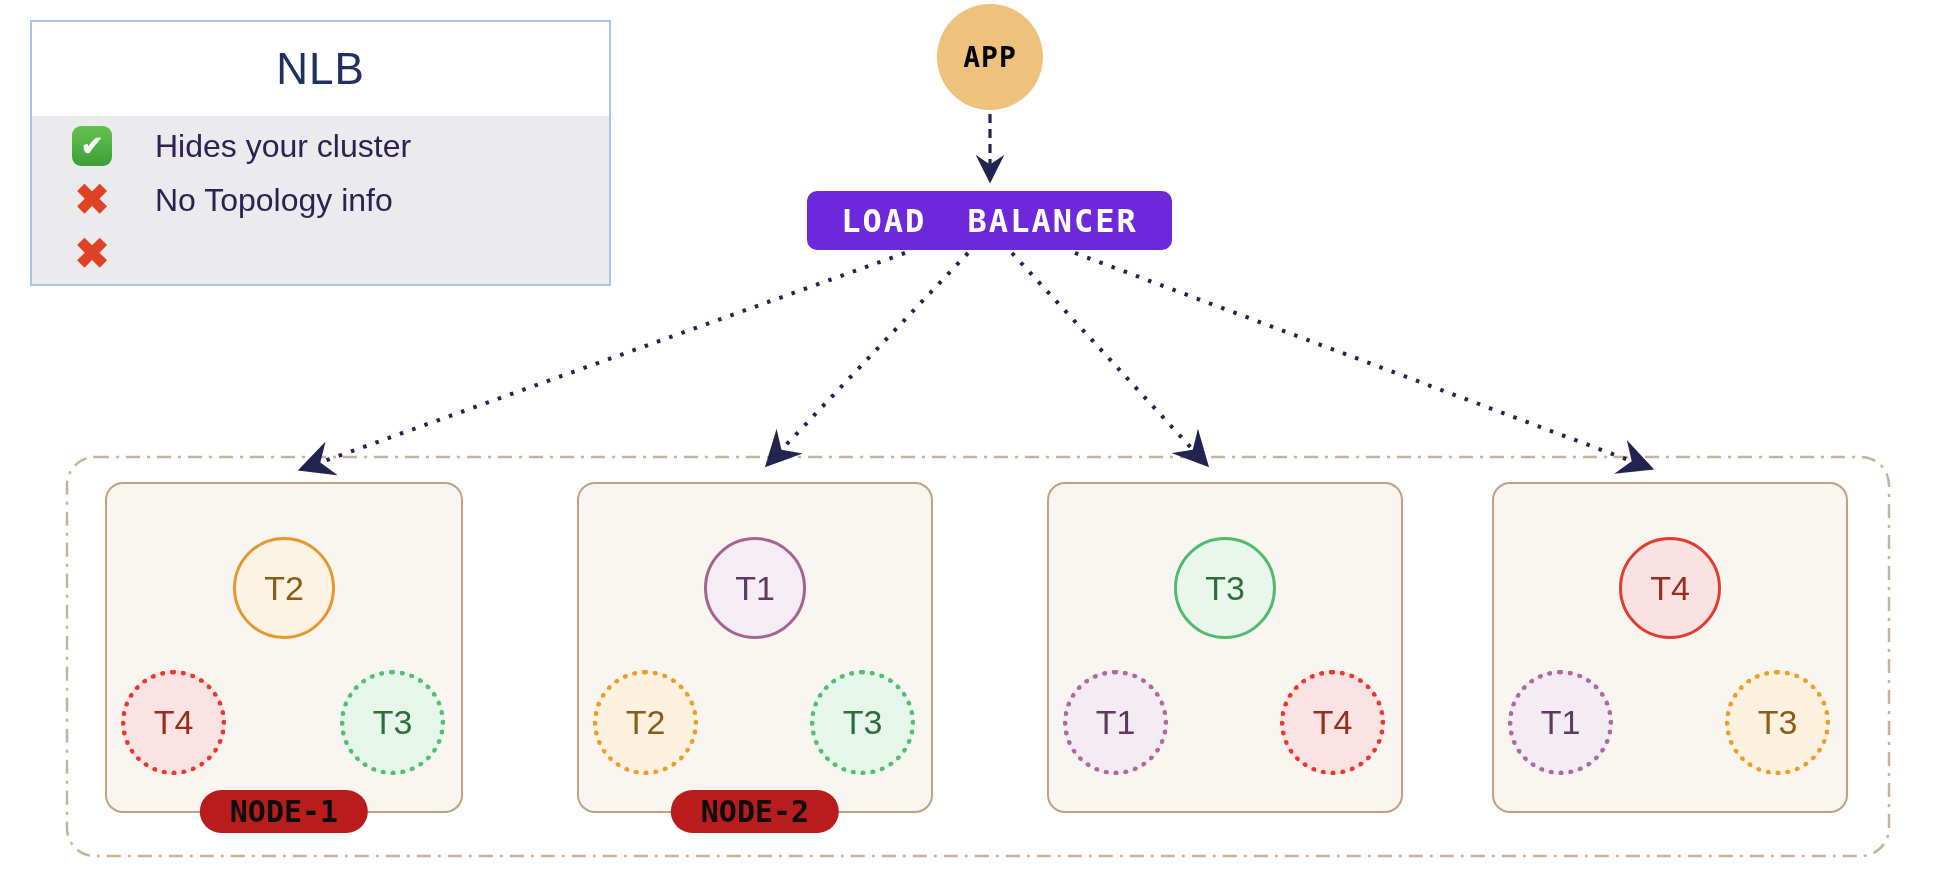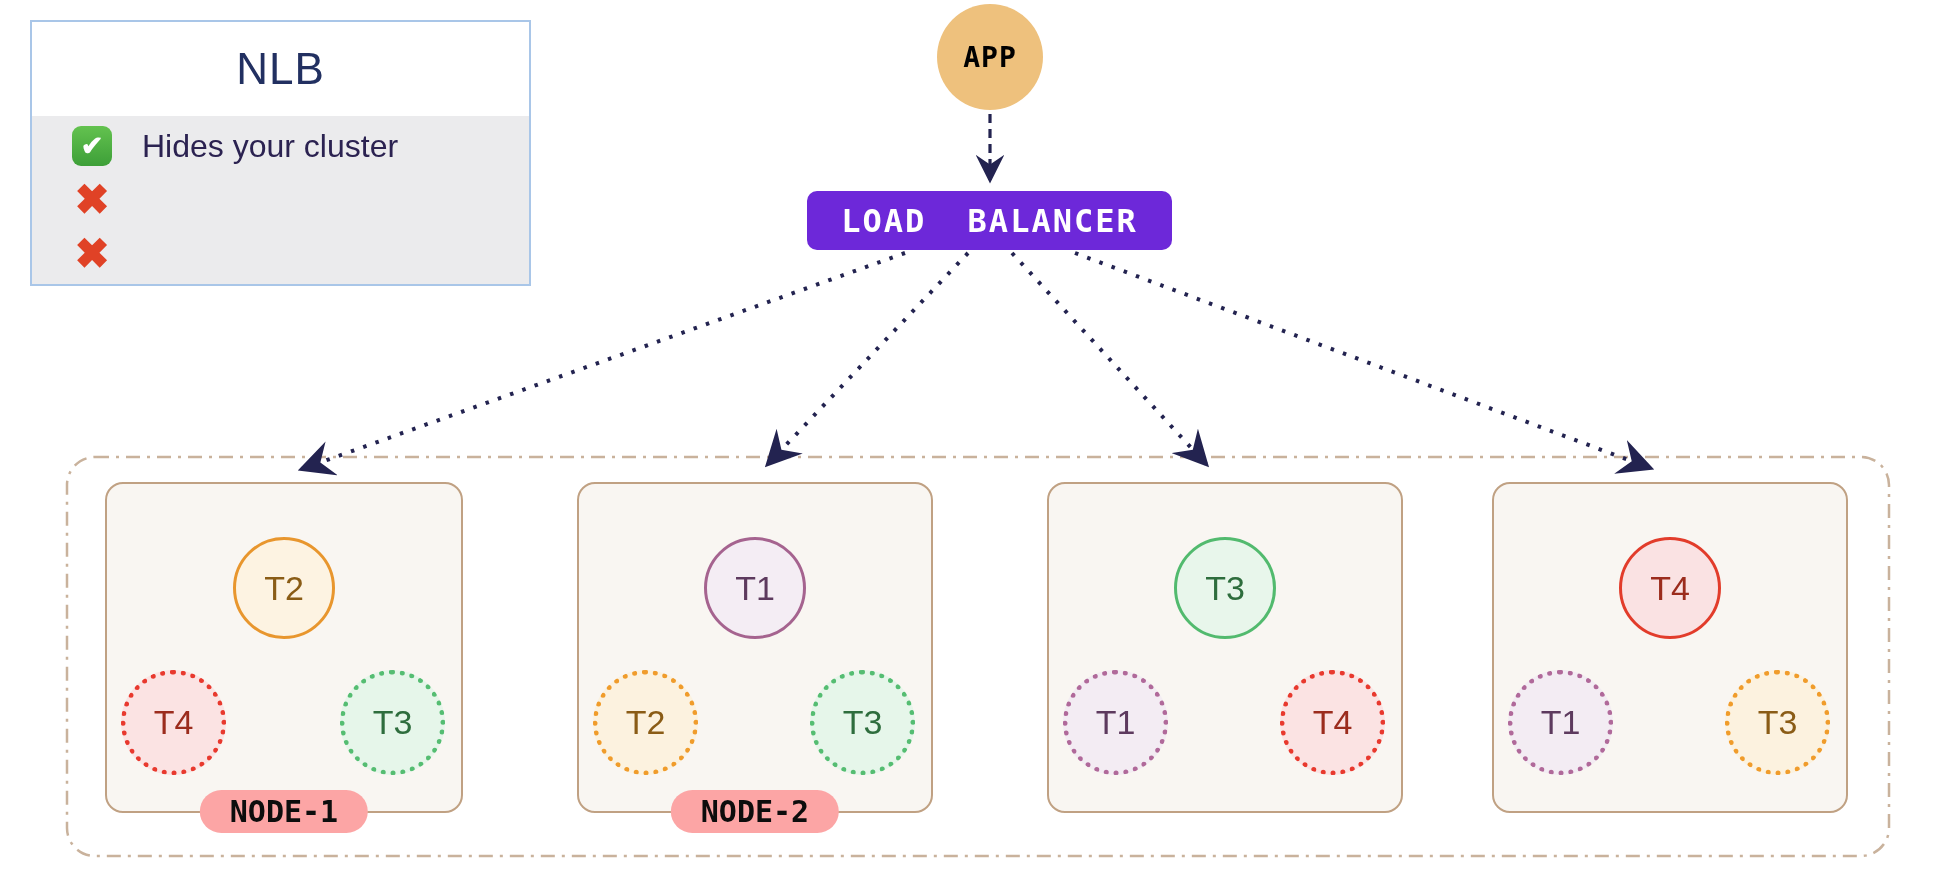--- a/index.html
+++ b/index.html
@@ -4,36 +4,36 @@
 <style>
   * { margin:0; padding:0; box-sizing:border-box; }
   html,body { background:#ffffff; }
   .stage {
     position:relative; width:1941px; height:875px; background:#ffffff;
     font-family:"Liberation Sans", sans-serif; overflow:hidden;
   }
 
   
   .info-card {
-    position:absolute; left:30px; top:20px; width:501px; height:266px;
+    position:absolute; left:30px; top:20px; width:581px; height:266px;
     background:#ffffff; border:2px solid #a9c6e8;
   }
   .info-header { height:94px; display:flex; align-items:center; justify-content:center; }
   .info-title { font-size:44px; font-weight:500; color:#223061; letter-spacing:1px; }
   .info-body { background:#ebebed; height:168px; padding-top:3px; }
   .info-item { display:flex; align-items:center; height:54px; padding-left:22px; }
   .info-icon-col { width:76px; display:flex; align-items:center; justify-content:center; flex:none; }
   .icon-check {
     width:40px; height:40px; border-radius:9px;
     background:linear-gradient(180deg,#63c24f,#3d9f38);
     display:flex; align-items:center; justify-content:center;
     color:#ffffff; font-size:27px; font-weight:bold;
   }
   .icon-cross { color:#e04226; font-size:42px; font-weight:bold; line-height:1; }
-  .info-text { font-size:32px; color:#2b2251; margin-left:12px; white-space:nowrap; }
+  .info-text { font-size:32px; color:#2b2251; margin-left:25px; white-space:nowrap; }
 
   
   .app-circle {
     position:absolute; left:937px; top:4px; width:106px; height:106px;
     border-radius:50%; background:#eec17d;
     display:flex; align-items:center; justify-content:center;
     font-family:"DejaVu Sans Mono", monospace; font-weight:bold;
     font-size:28px; color:#000000; letter-spacing:1px;
   }
 
@@ -55,21 +55,21 @@
     position:absolute; top:482px; height:331px;
     background:#f9f6f2; border:2.5px solid #c0a183; border-radius:18px; z-index:1;
   }
   .node-1 { left:105px;  width:358px; }
   .node-2 { left:577px;  width:356px; }
   .node-3 { left:1047px; width:356px; }
   .node-4 { left:1492px; width:356px; }
 
   .node-label {
     position:absolute; left:50%; bottom:-22px; transform:translateX(-50%);
-    background:#fca5a5; border-radius:22px; padding:4px 30px;
+    background:#b91c1c; border-radius:22px; padding:4px 30px;
     font-family:"DejaVu Sans Mono", monospace; font-weight:bold;
     font-size:30px; color:#0d0d0d; white-space:nowrap; z-index:3;
   }
 
   .pod {
     position:absolute; border-radius:50%;
     display:flex; align-items:center; justify-content:center;
     font-size:34px; font-weight:500;
   }
   .pos-top { width:102px; height:102px; left:50%; top:53px; margin-left:-51px; }
@@ -98,20 +98,21 @@
       <div class="info-item">
         <span class="info-icon-col">
           <span class="icon-check">✔</span>
         </span>
         <span class="info-text">Hides your cluster</span>
       </div>
       <div class="info-item">
         <span class="info-icon-col">
           <span class="icon-cross">✖</span>
         </span>
+        <span class="info-text">No Topology info</span>
       </div>
       <div class="info-item">
         <span class="info-icon-col">
           <span class="icon-cross">✖</span>
         </span>
       </div>
     </div>
   </div>
 
   <div class="app-circle">APP</div>

